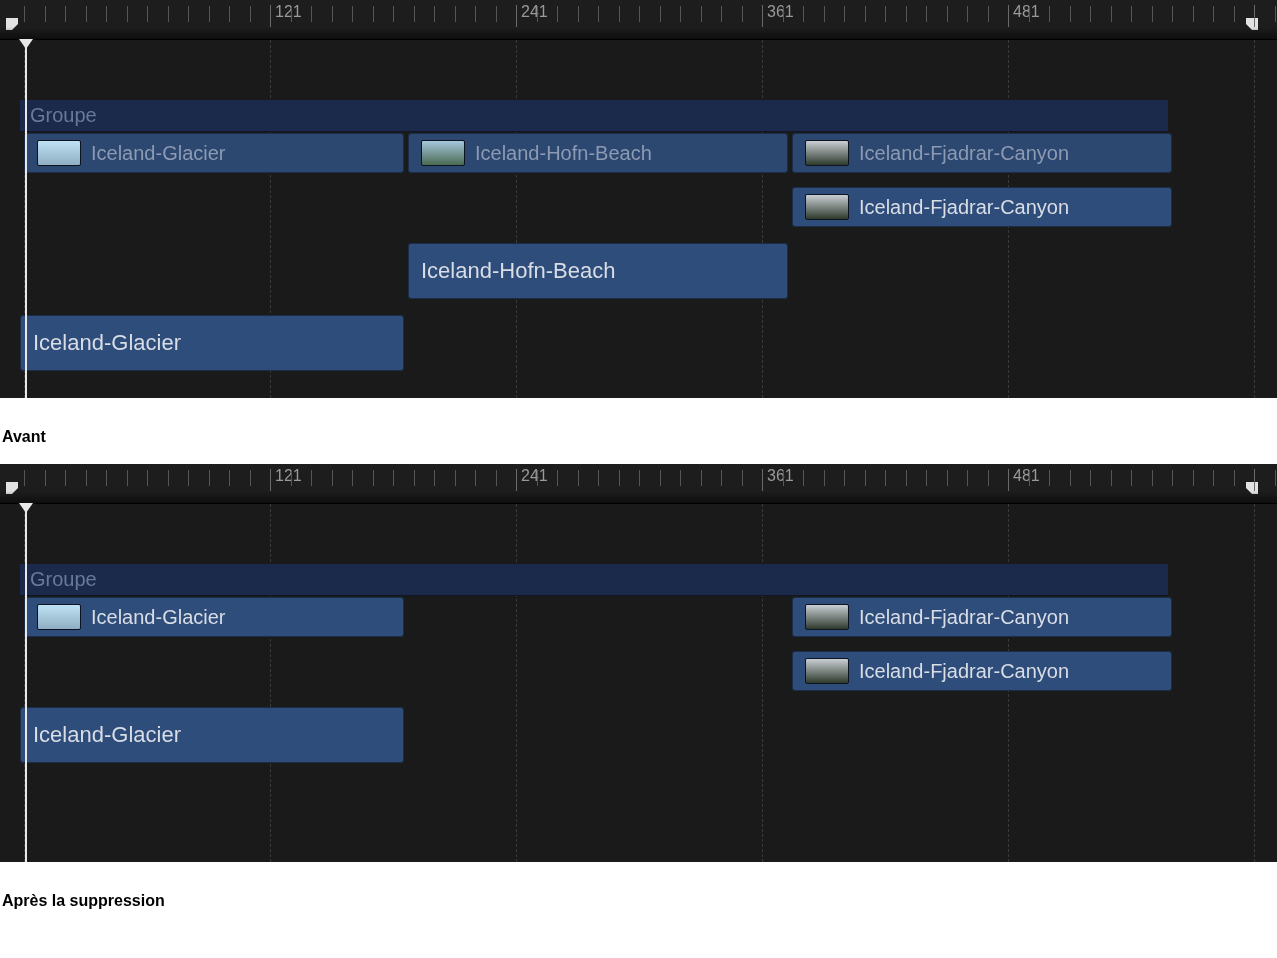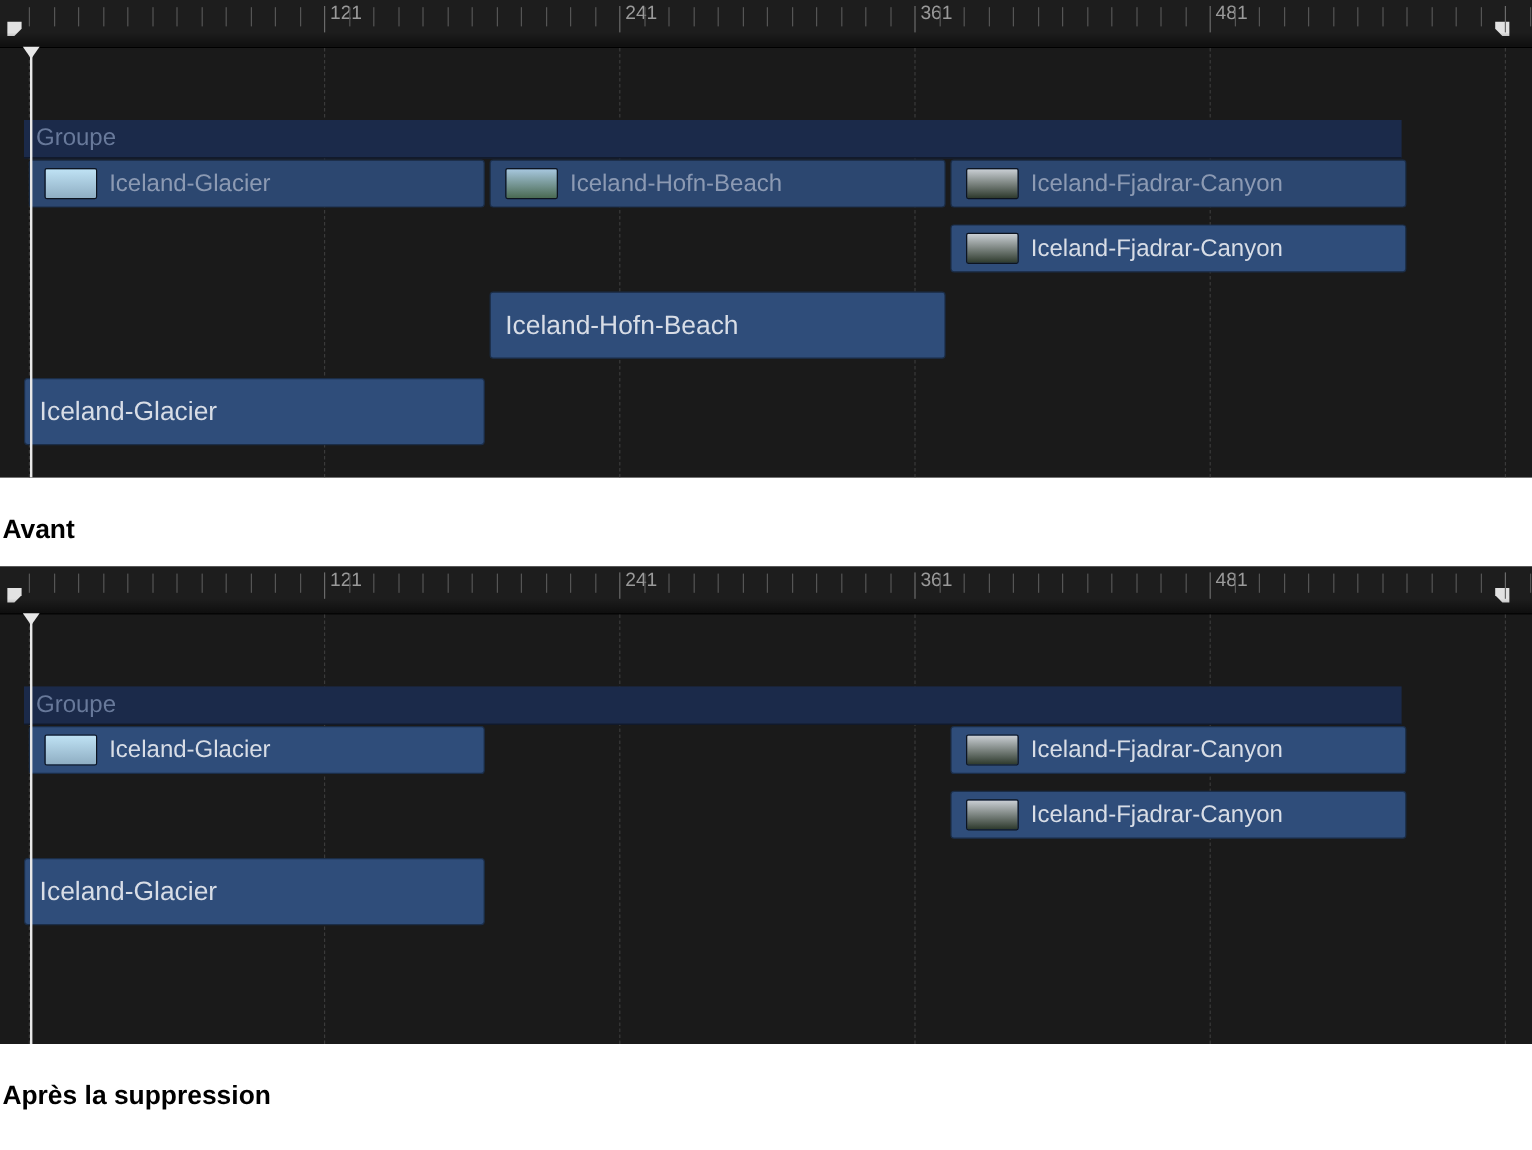--- a/index.html
+++ b/index.html
@@ -5,21 +5,21 @@
   * { box-sizing: border-box; margin: 0; padding: 0; }
   body {
     font-family: -apple-system, BlinkMacSystemFont, "Helvetica Neue", Arial, sans-serif;
     background: #ffffff;
     width: 1277px;
   }
   .caption {
     background: #ffffff;
     color: #000000;
     font-weight: 700;
-    font-size: 22px;
+    font-size: 16px;
     padding: 30px 4px 18px 2px;
   }
   .timeline {
     background: #1a1a1a;
     position: relative;
     overflow: hidden;
   }
   .ruler {
     background: #1d1d1d;
     border-bottom: 1px solid #000;

